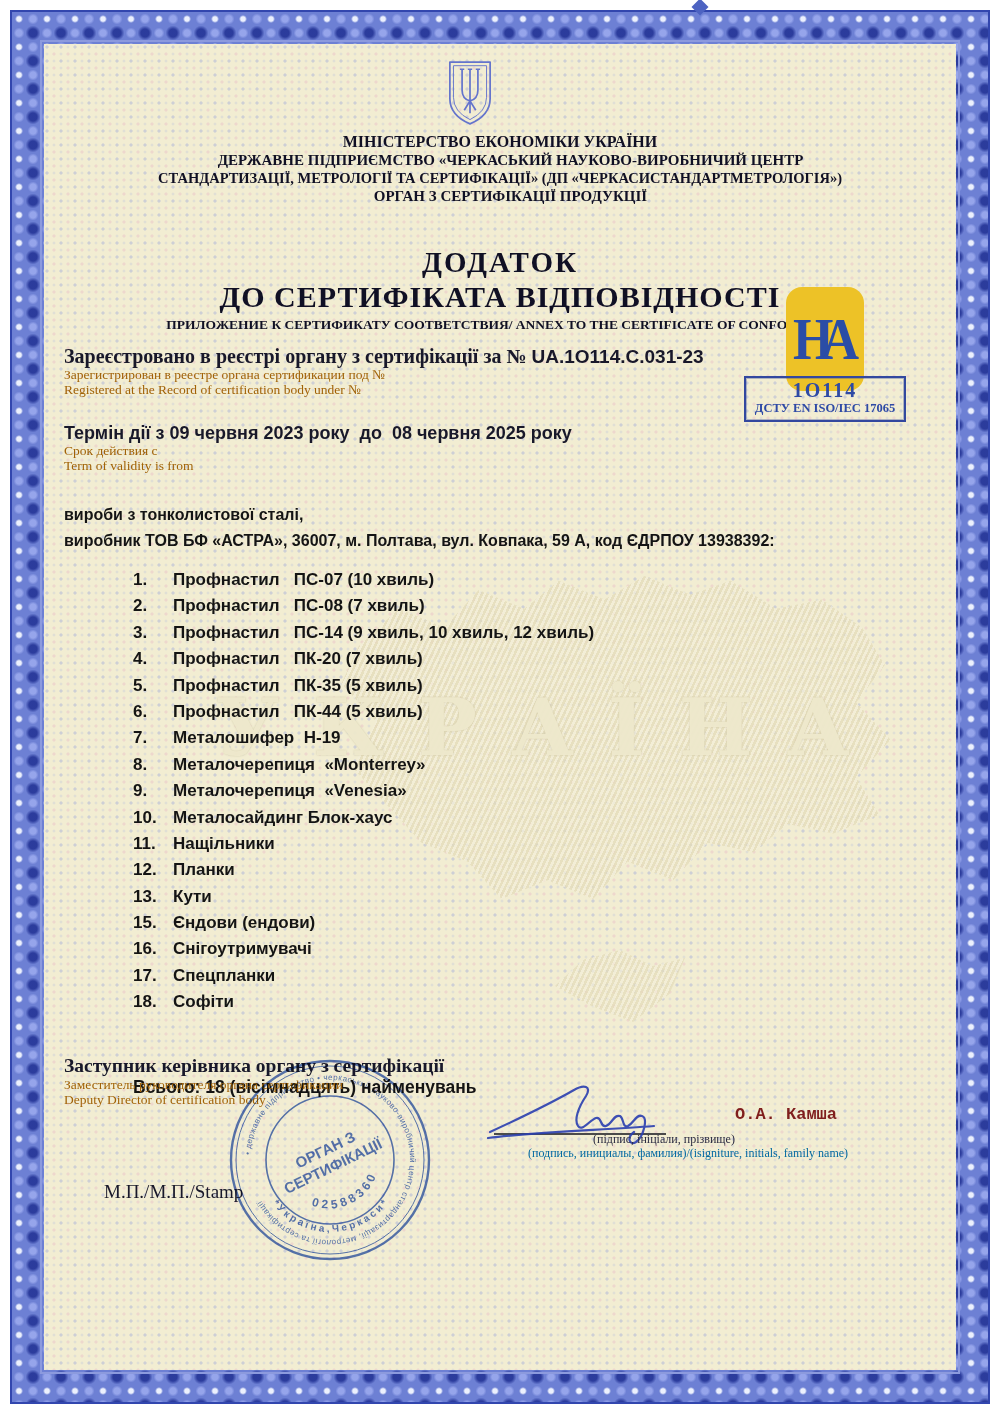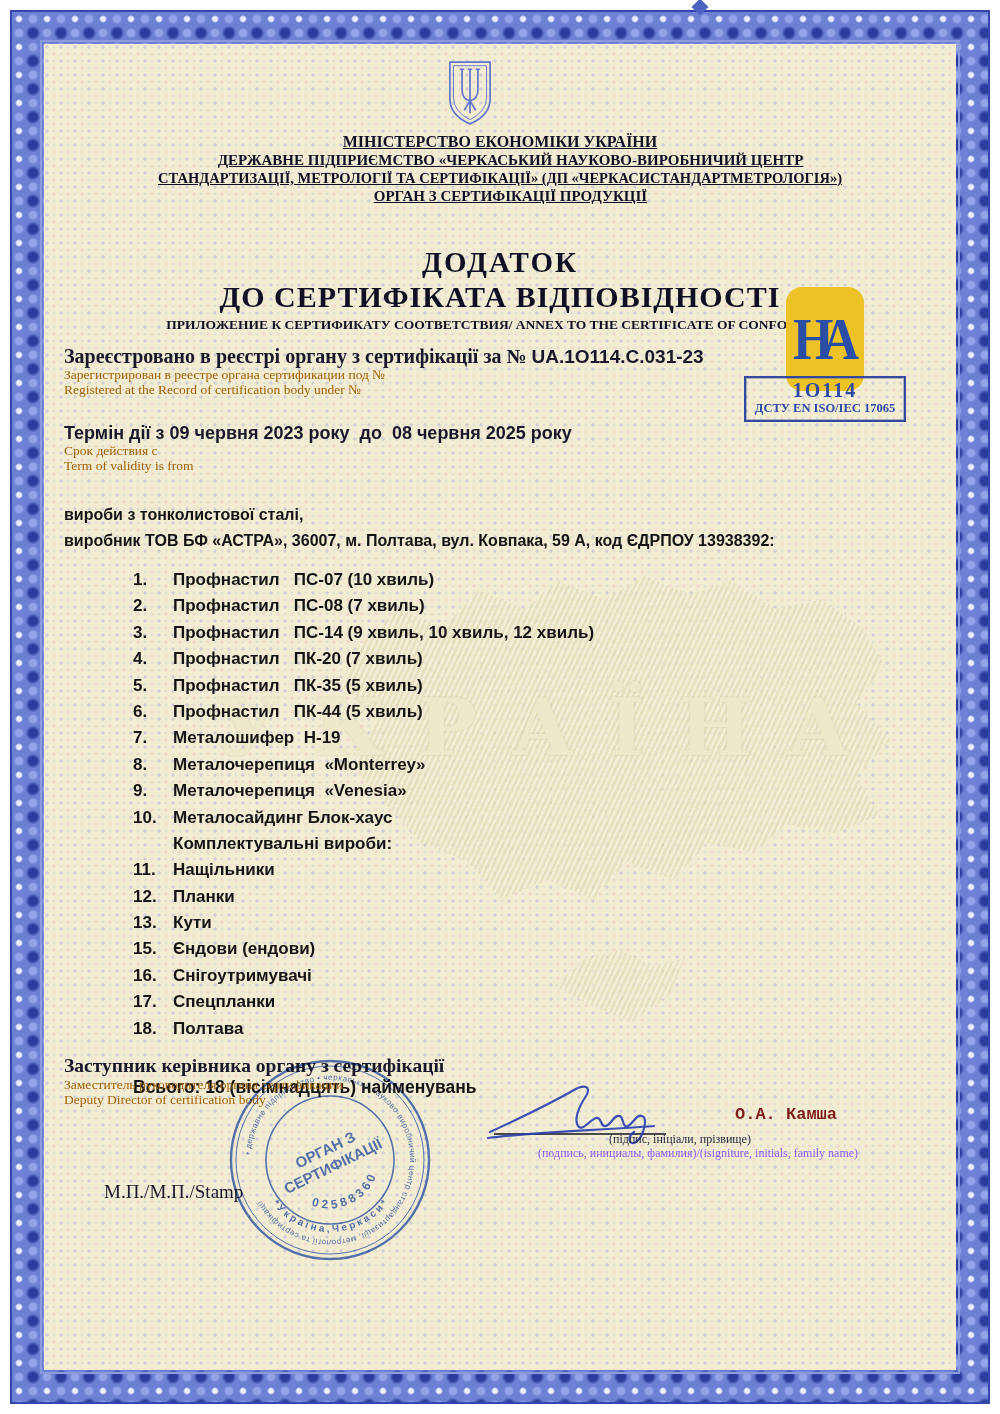--- a/index.html
+++ b/index.html
@@ -29,21 +29,21 @@
     background:repeating-linear-gradient(115deg, rgba(228,220,186,.85) 0 2.5px, rgba(243,238,216,.85) 2.5px 5px);
     clip-path:polygon(5% 18%,12% 10%,20% 14%,26% 6%,34% 10%,40% 4%,48% 8%,55% 3%,63% 7%,70% 4%,78% 10%,86% 8%,93% 14%,97% 22%,92% 30%,98% 38%,92% 46%,96% 54%,88% 58%,80% 56%,74% 62%,66% 60%,60% 68%,52% 64%,46% 72%,38% 68%,30% 72%,24% 64%,16% 60%,10% 52%,4% 44%,8% 34%,2% 26%);}
   .wm-crimea{position:absolute;left:555px;top:950px;width:130px;height:80px;opacity:.85;
     background:repeating-linear-gradient(115deg, rgba(228,220,186,.85) 0 2.5px, rgba(243,238,216,.85) 2.5px 5px);
     clip-path:polygon(0% 45%,22% 12%,50% 0%,75% 20%,100% 10%,88% 55%,60% 90%,28% 70%);}
   .wm-text{position:absolute;left:150px;top:682px;width:800px;text-align:center;
     font-family:"DejaVu Serif",serif;font-weight:bold;font-size:78px;letter-spacing:34px;
     color:rgba(240,234,206,.92);text-shadow:0 0 2px rgba(175,165,125,.45);}
   
   .emblem{position:absolute;left:447px;top:58px;width:46px;height:70px;}
-  .org{position:absolute;left:44px;right:44px;top:133px;text-align:center;font-weight:bold;color:#101024;text-decoration:underline;}
+  .org{position:absolute;left:44px;right:44px;top:133px;text-align:center;font-weight:bold;color:#101024;}
   .org .l1{font-size:16px;line-height:18px;}
   .org .l2,.org .l4{font-size:15px;line-height:18px;padding-left:21px;}
   .org .l3{font-size:14.5px;line-height:18px;}
   
   .title{position:absolute;left:44px;right:44px;top:246px;text-align:center;color:#101024;}
   .title .t1{font-size:29px;font-weight:bold;letter-spacing:2px;line-height:33px;}
   .title .t2{font-size:30px;font-weight:bold;letter-spacing:1px;line-height:36px;}
   .title .t3{font-size:13.5px;font-weight:bold;line-height:19px;}
   
   .reg{position:absolute;left:64px;top:345px;}
@@ -72,22 +72,22 @@
   .total{position:absolute;left:133px;top:1077px;font-family:"Liberation Sans",sans-serif;
     font-weight:bold;font-size:17.5px;color:#141414;}
   
   .sigtitle{position:absolute;left:64px;top:1054px;}
   .sigtitle .b{font-size:19.5px;font-weight:bold;line-height:24px;}
   .mp{position:absolute;left:104px;top:1181px;font-size:19px;}
   .sig-line{position:absolute;left:494px;top:1133px;width:172px;height:1.5px;background:#4a4a4a;}
   .sig-svg{position:absolute;left:486px;top:1076px;}
   .sig-name{position:absolute;left:735px;top:1105px;font-family:Liberation Mono, monospace;
     font-weight:bold;font-size:17px;color:#7f1d1d;}
-  .cap1{position:absolute;left:590px;top:1132px;width:180px;text-align:center;font-size:12px;color:#2a2a40;}
-  .cap2{position:absolute;left:528px;top:1146px;width:340px;text-align:center;font-size:12px;color:#8b5cf6;}
+  .cap1{position:absolute;left:574px;top:1132px;width:180px;text-align:center;font-size:12px;color:#2a2a40;}
+  .cap2{position:absolute;left:528px;top:1146px;width:340px;font-size:12px;color:#0369a1;}
   .stamp{position:absolute;left:226px;top:1056px;mix-blend-mode:multiply;opacity:.8;}
   .stamp text{fill:#2f57bd;}
 </style>
 </head>
 <body>
 
 <div class="page">
 
   <div class="frame"></div>
   <div class="top-ornament"></div>
@@ -185,24 +185,20 @@
       </div>
     <div class="prow">
         <span class="pnum">9.</span>
         <span class="ptext">Металочерепиця  «Venesia»</span>
       </div>
     <div class="prow">
         <span class="pnum">10.</span>
         <span class="ptext">Металосайдинг Блок-хаус</span>
       </div>
     <div class="prow">
-        <span class="pnum"></span>
-        <span class="ptext">Комплектувальні вироби:</span>
-      </div>
-    <div class="prow">
         <span class="pnum">11.</span>
         <span class="ptext">Нащільники</span>
       </div>
     <div class="prow">
         <span class="pnum">12.</span>
         <span class="ptext">Планки</span>
       </div>
     <div class="prow">
         <span class="pnum">13.</span>
         <span class="ptext">Кути</span>
@@ -214,21 +210,21 @@
     <div class="prow">
         <span class="pnum">16.</span>
         <span class="ptext">Снігоутримувачі</span>
       </div>
     <div class="prow">
         <span class="pnum">17.</span>
         <span class="ptext">Спецпланки</span>
       </div>
     <div class="prow">
         <span class="pnum">18.</span>
-        <span class="ptext">Полтава</span>
+        <span class="ptext">Софіти</span>
       </div>
   </div>
 
   <div class="total">Всього: 18 (вісімнадцять) найменувань</div>
 
   <div class="sigtitle">
     <div class="b">Заступник керівника органу з сертифікації</div>
     <div class="small-serif">Заместитель руководителя органа сертификации</div>
     <div class="small-serif">Deputy Director of certification body</div>
   </div>

